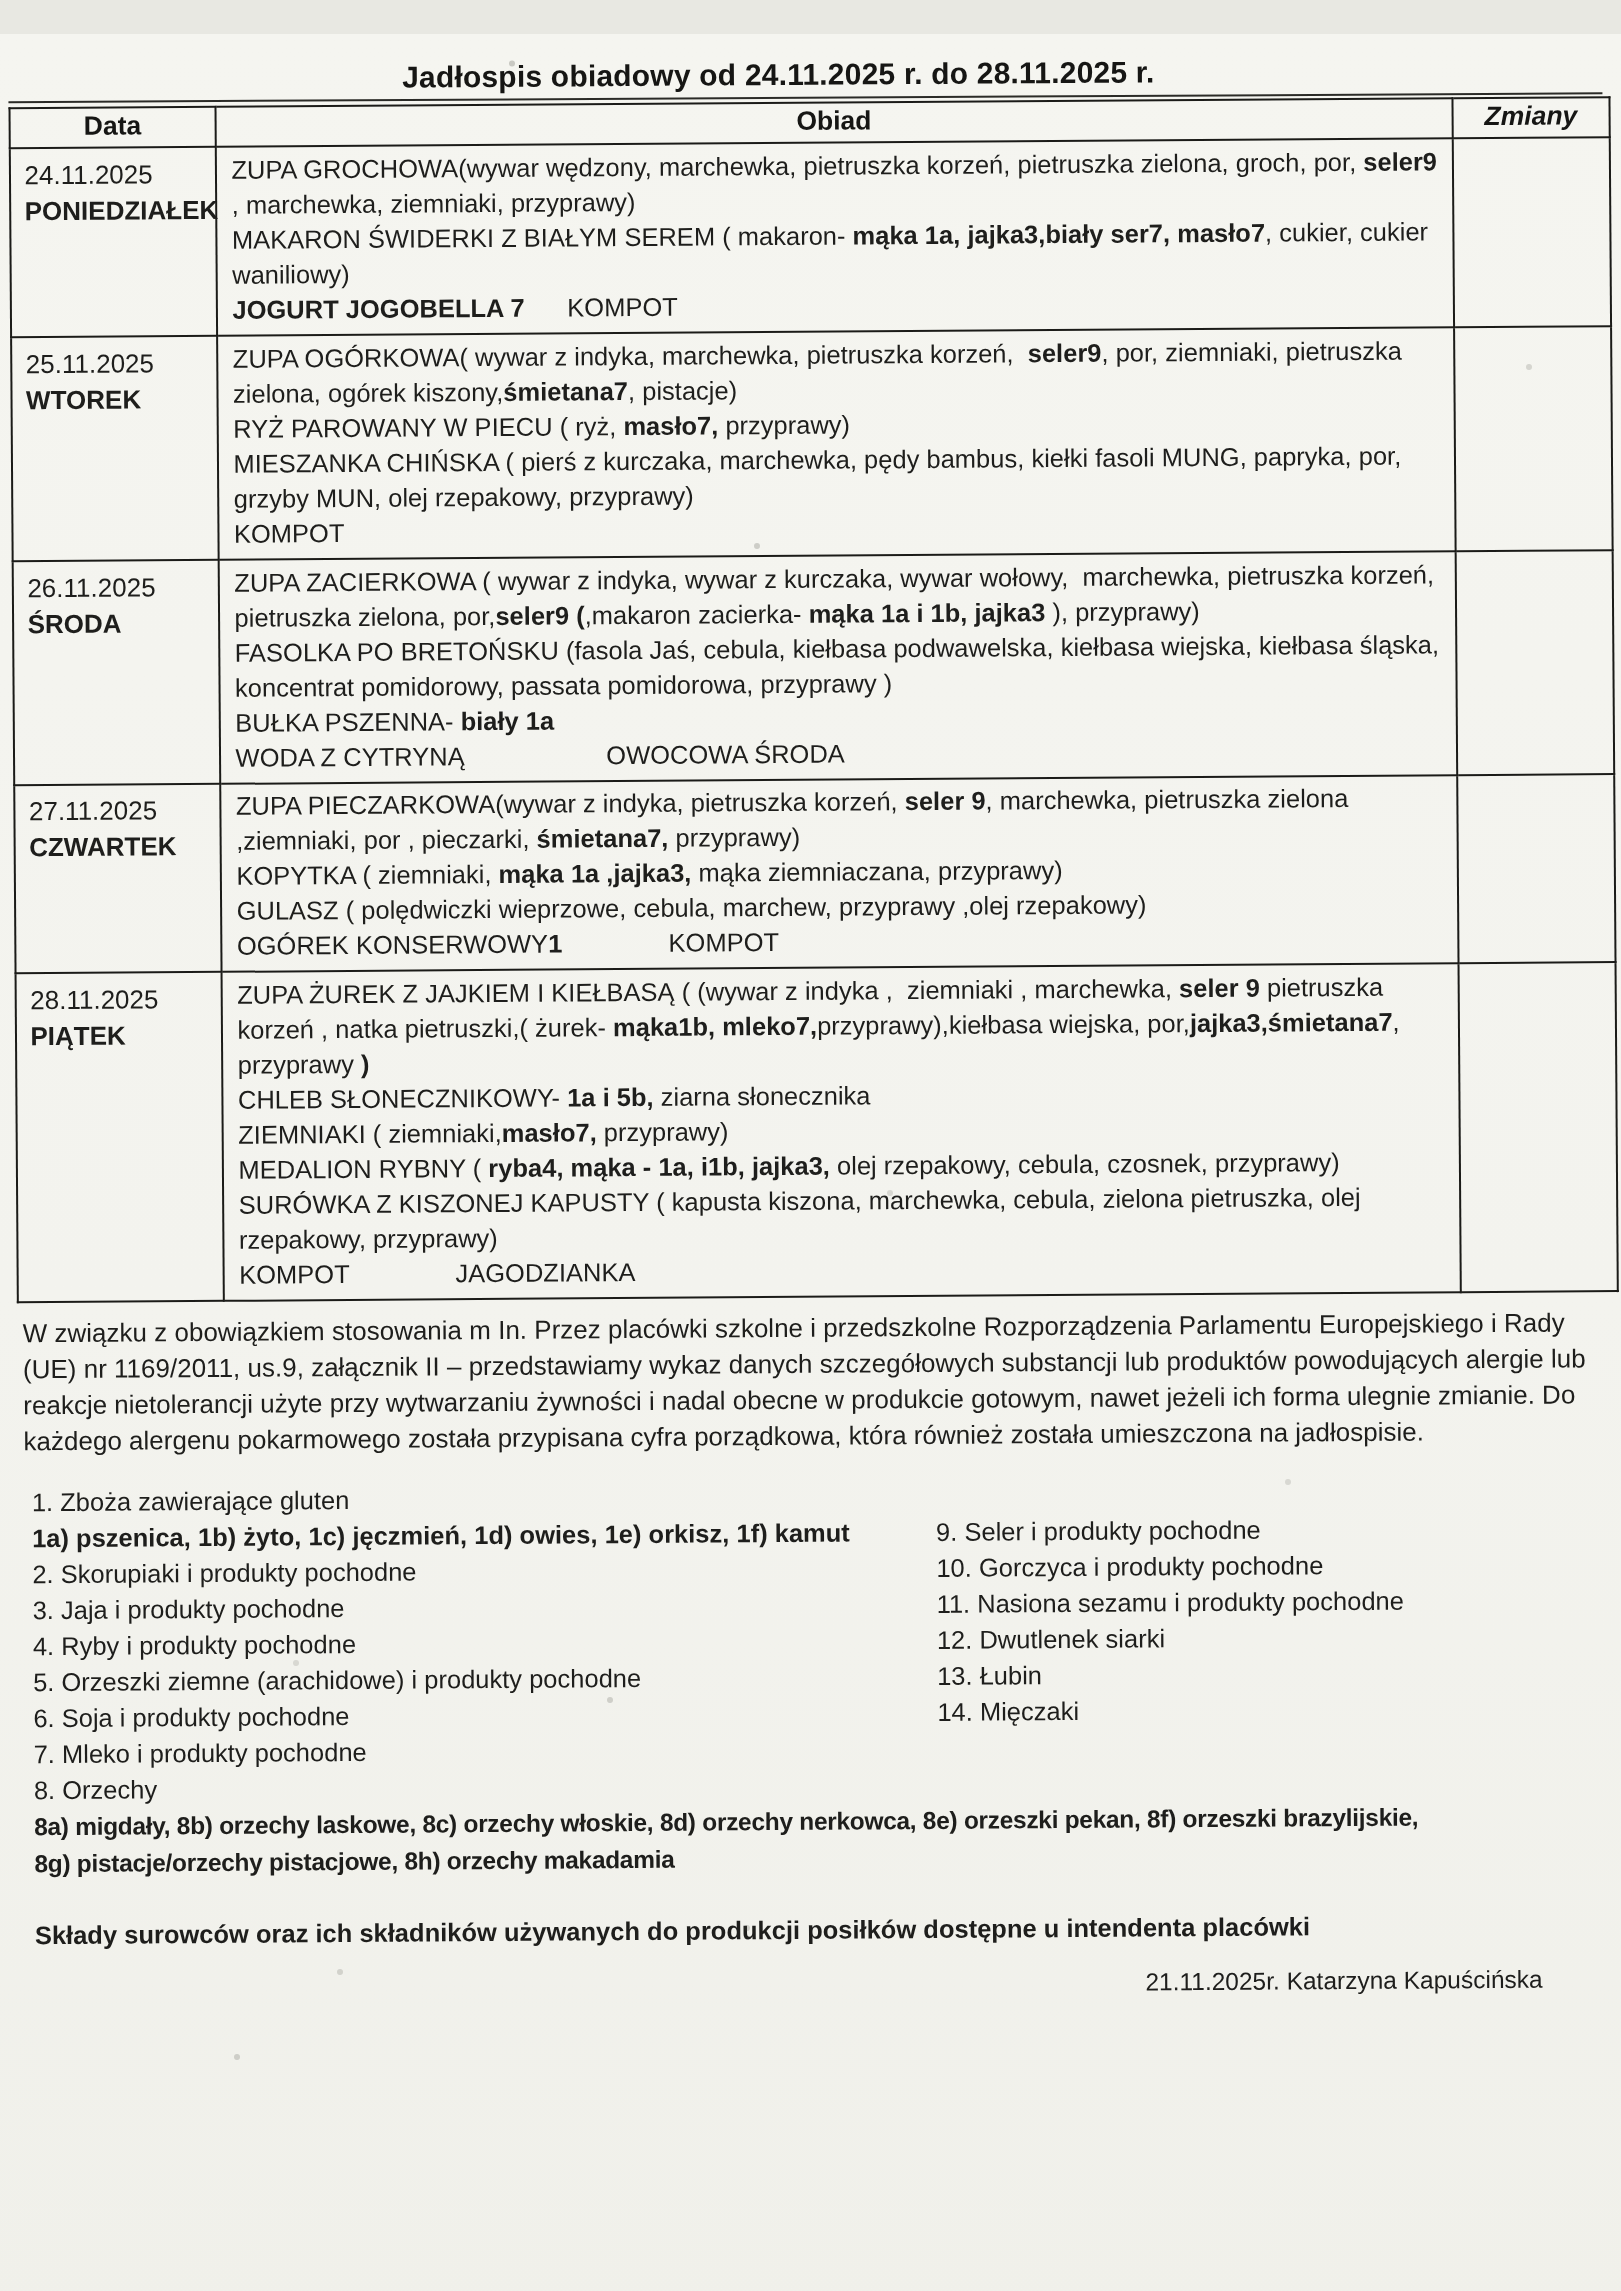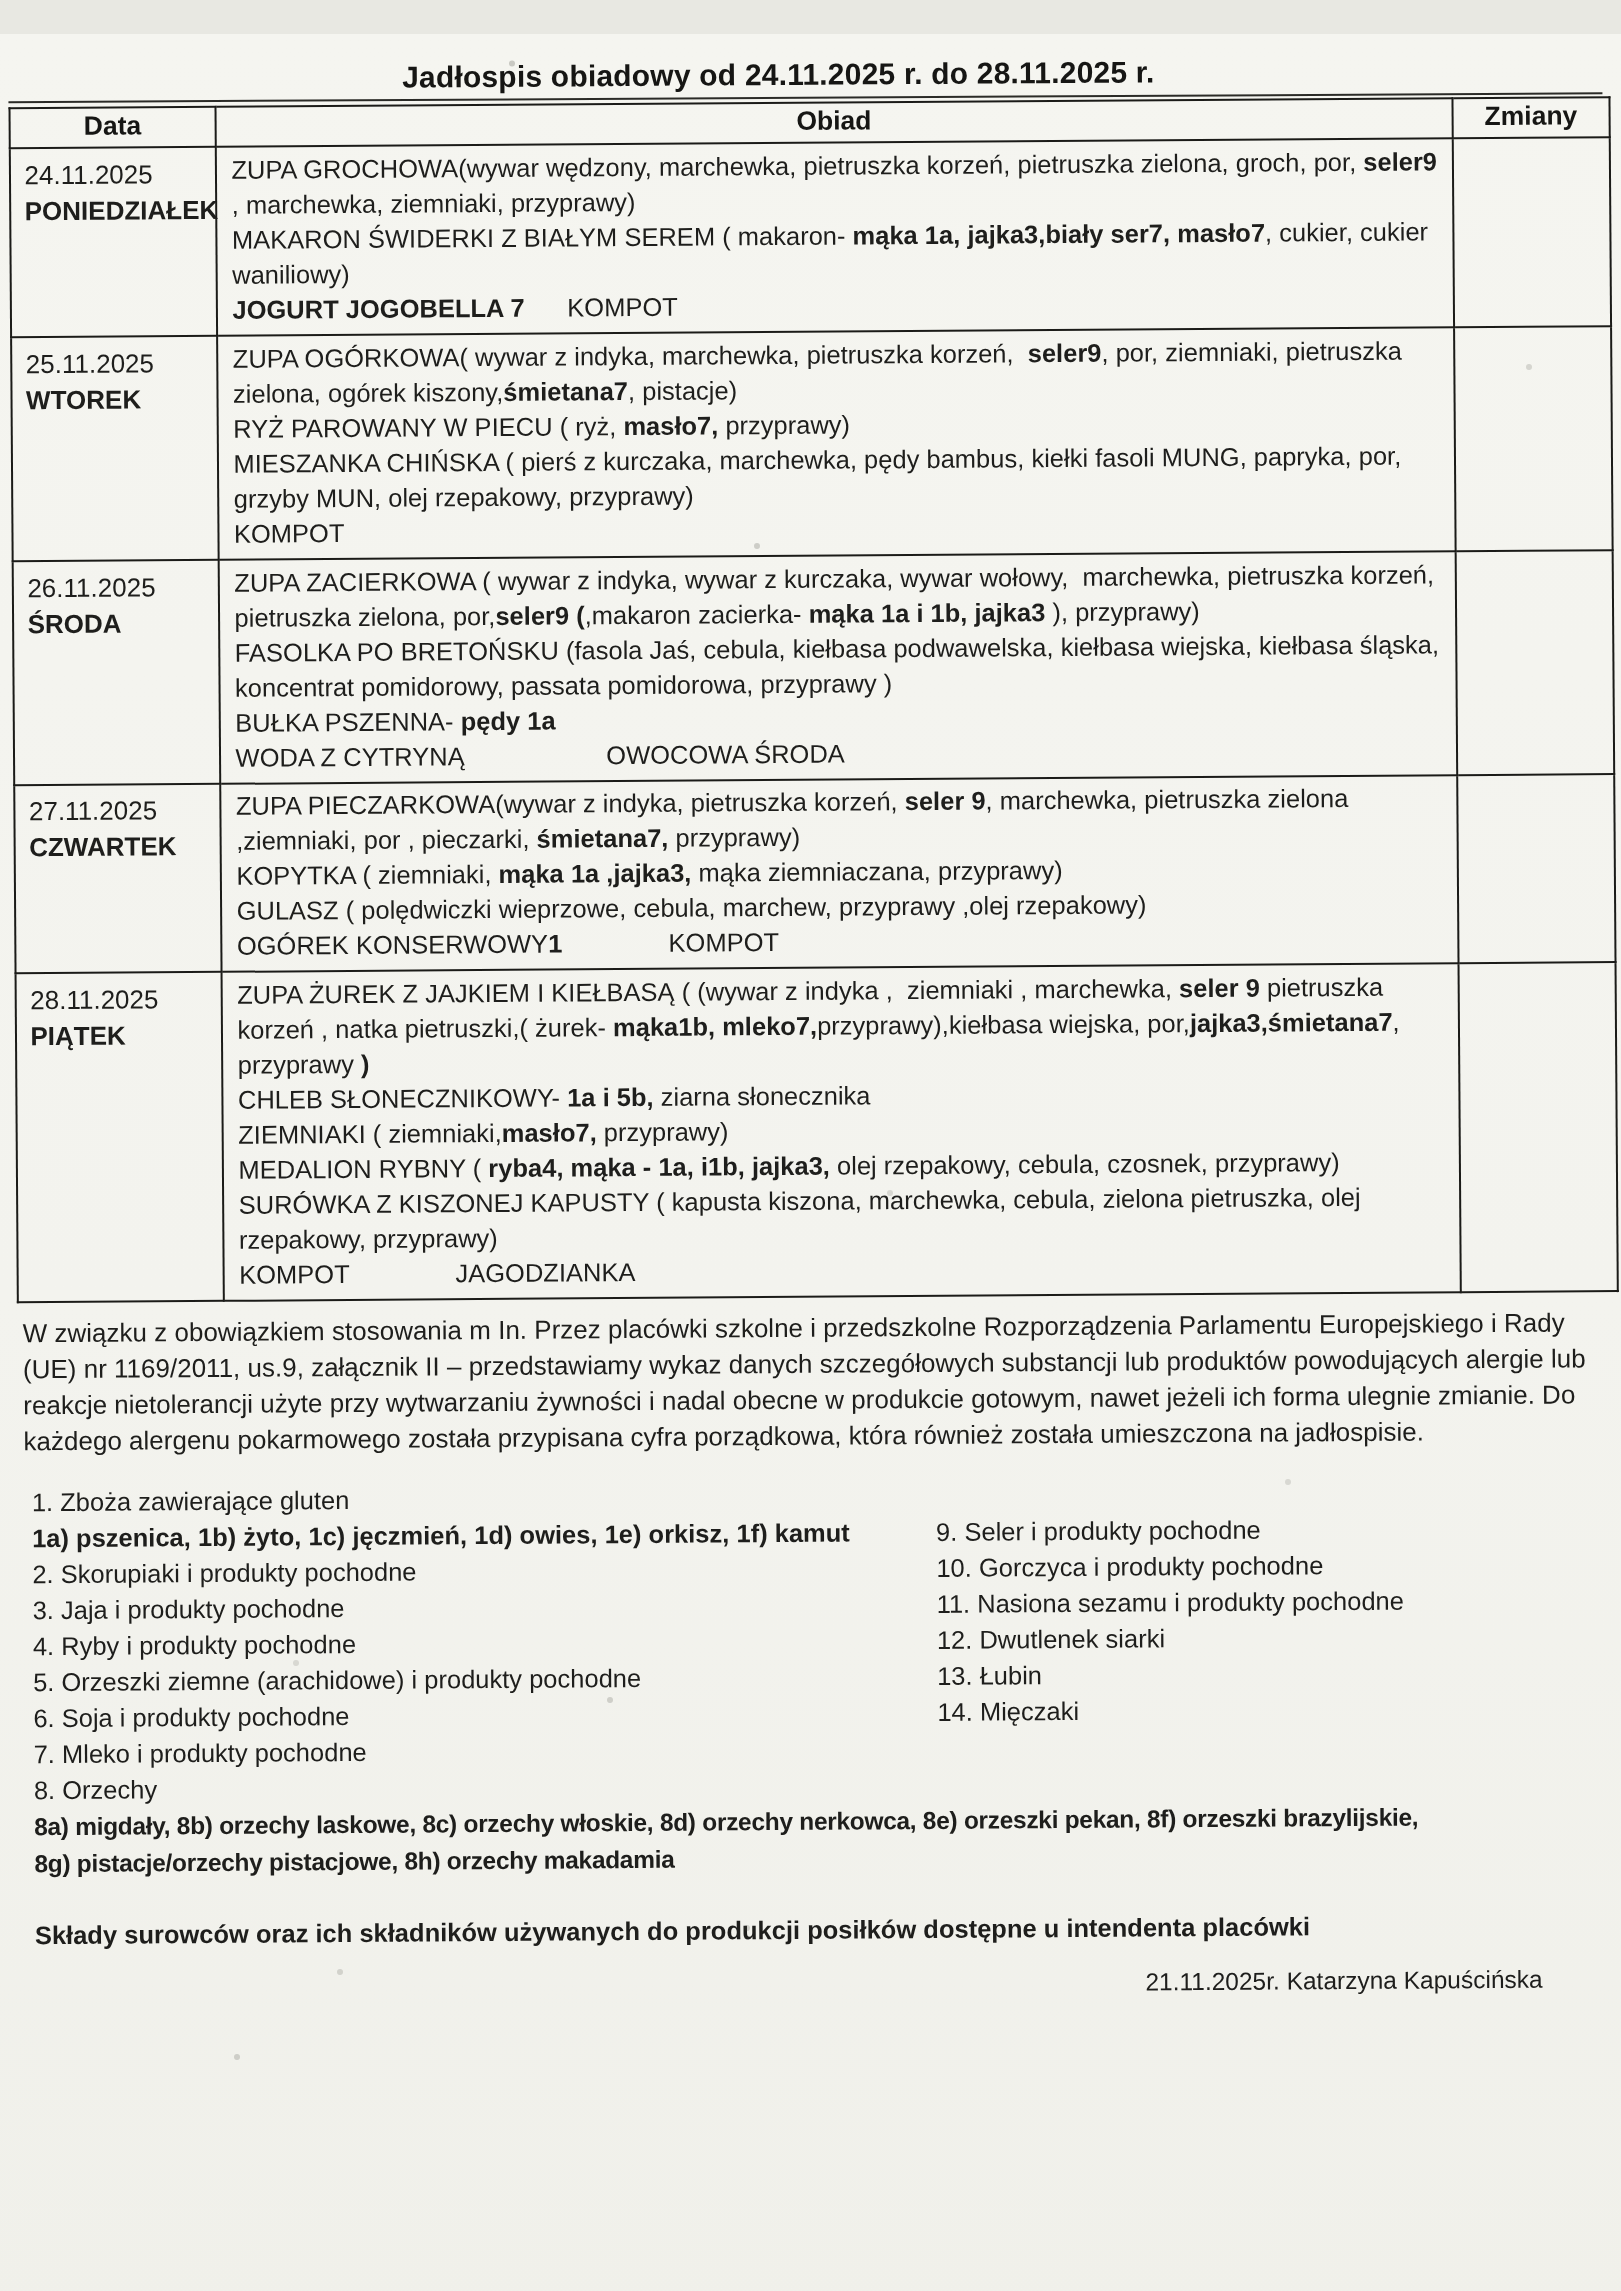--- a/index.html
+++ b/index.html
@@ -11,21 +11,21 @@
   .tilt{position:absolute;top:0;left:0;width:1615px;transform:rotate(-0.4deg);transform-origin:30% 0;}
   .title{
     margin:25.5px 118px 5.9px 59px;text-align:center;
     font-size:30px;font-weight:700;letter-spacing:0.2px;color:#161614;
   }
   .scan-line{height:2px;background:#2b2b27;margin:0 13.7px 2.9px 7.8px;transform:rotate(0.08deg);}
   table.menu{border-collapse:collapse;width:1602px;margin-left:7.8px;table-layout:fixed;}
   table.menu th,table.menu td{border:2.4px solid #1b1b18;vertical-align:top;}
   table.menu th{font-size:26.5px;font-weight:700;padding:2px 0 4.9px;text-align:center;color:#161614;}
   .col-date{width:204px;}
-  .col-changes{width:155px;}
+  .col-changes{width:155px;font-style:italic;}
   td.cell-date{padding:7.8px 3.9px 7.8px 13.7px;font-size:26px;line-height:36px;}
   td.cell-date .date{font-weight:400;}
   td.cell-date .day{font-weight:700;}
   td.cell-meal{padding:4.9px 9.8px 6.9px 14.7px;font-size:25.5px;line-height:35px;}
   .meal-line{white-space:pre-wrap;}
   .b{font-weight:700;}
   .notice{margin:11.8px 23.5px 0 13.7px;width:1576px;font-size:26px;line-height:36px;}
   .allergens{margin:25.5px 0 0 21.6px;font-size:25.5px;line-height:36px;}
   .al-columns{display:flex;}
   .al-left{width:904px;}
@@ -91,21 +91,21 @@
             <td class="cell-changes"></td>
           </tr>
           <tr>
             <td class="cell-date">
               <div class="date">26.11.2025</div>
               <div class="day">ŚRODA</div>
             </td>
             <td class="cell-meal">
               <div class="meal-line"><span>ZUPA ZACIERKOWA ( wywar z indyka, wywar z kurczaka, wywar wołowy,  marchewka, pietruszka korzeń, pietruszka zielona, por,</span><span class="b">seler9 (</span><span>,makaron zacierka- </span><span class="b">mąka 1a i 1b, jajka3</span><span> ), przyprawy)</span></div>
               <div class="meal-line"><span>FASOLKA PO BRETOŃSKU (fasola Jaś, cebula, kiełbasa podwawelska, kiełbasa wiejska, kiełbasa śląska, koncentrat pomidorowy, passata pomidorowa, przyprawy )</span></div>
-              <div class="meal-line"><span>BUŁKA PSZENNA- </span><span class="b">pędy 1a</span></div>
+              <div class="meal-line"><span>BUŁKA PSZENNA- </span><span class="b">biały 1a</span></div>
               <div class="meal-line"><span>WODA Z CYTRYNĄ</span><span>                    OWOCOWA ŚRODA</span></div>
             </td>
             <td class="cell-changes"></td>
           </tr>
           <tr>
             <td class="cell-date">
               <div class="date">27.11.2025</div>
               <div class="day">CZWARTEK</div>
             </td>
             <td class="cell-meal">

